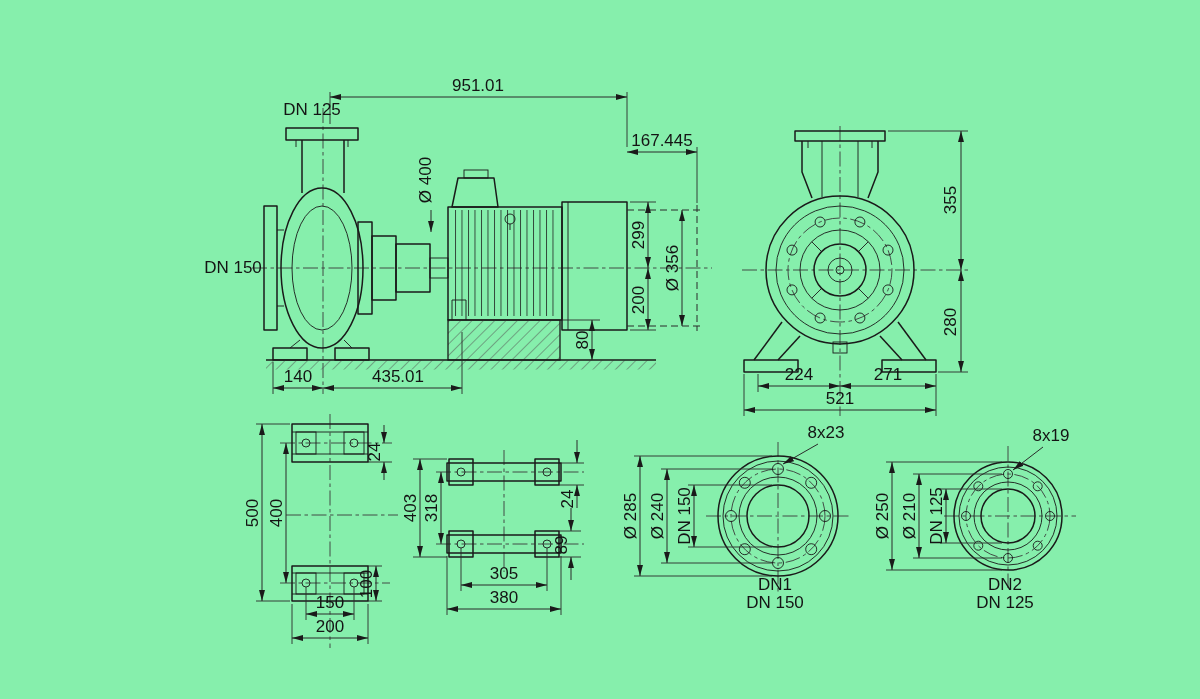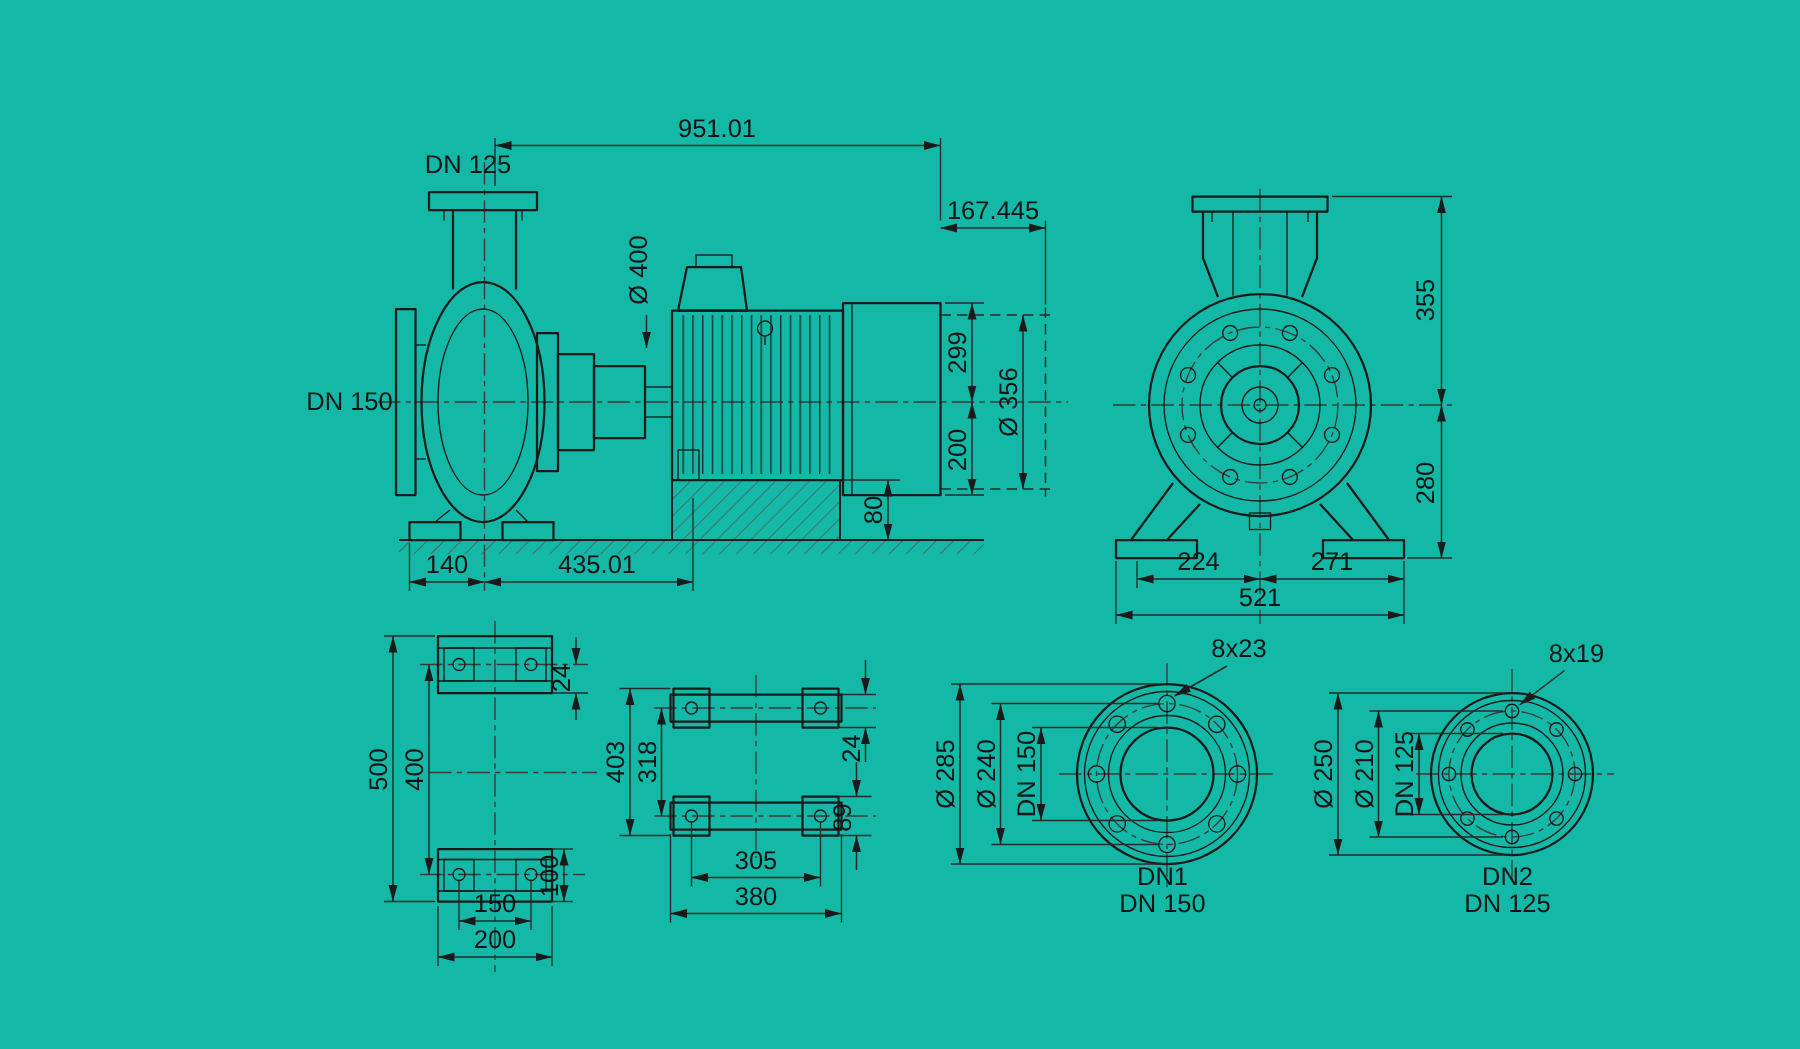--- a/index.html
+++ b/index.html
@@ -1,17 +1,17 @@
 <!DOCTYPE html>
 <html><head>
 <meta charset="utf-8">
 <style>
   html,body{margin:0;padding:0;background:#ffffff;}
   body{width:1200px;height:699px;overflow:hidden;}
-  .stage{position:relative;width:1200px;height:699px;background:#14b8a6;}
+  .stage{position:relative;width:1200px;height:699px;background:#86efac;}
   svg{display:block;}
   text{font-family:"Liberation Sans",sans-serif;font-size:17px;fill:#141414;}
   .outline{fill:none;stroke:#1a1a1a;stroke-width:1.5;stroke-linejoin:round;}
   .thin{fill:none;stroke:#1a1a1a;stroke-width:0.9;}
   .ext{fill:none;stroke:#2a2a2a;stroke-width:0.9;}
   .dim{fill:none;stroke:#2a2a2a;stroke-width:1;}
   .cl{fill:none;stroke:#3a3a3a;stroke-width:0.9;stroke-dasharray:15 3.5 3.5 3.5;}
   .dash{fill:none;stroke:#2a2a2a;stroke-width:1;stroke-dasharray:7 4;}
   .hatched{fill:url(#hatch);stroke:#1a1a1a;stroke-width:1.3;}
 </style>

